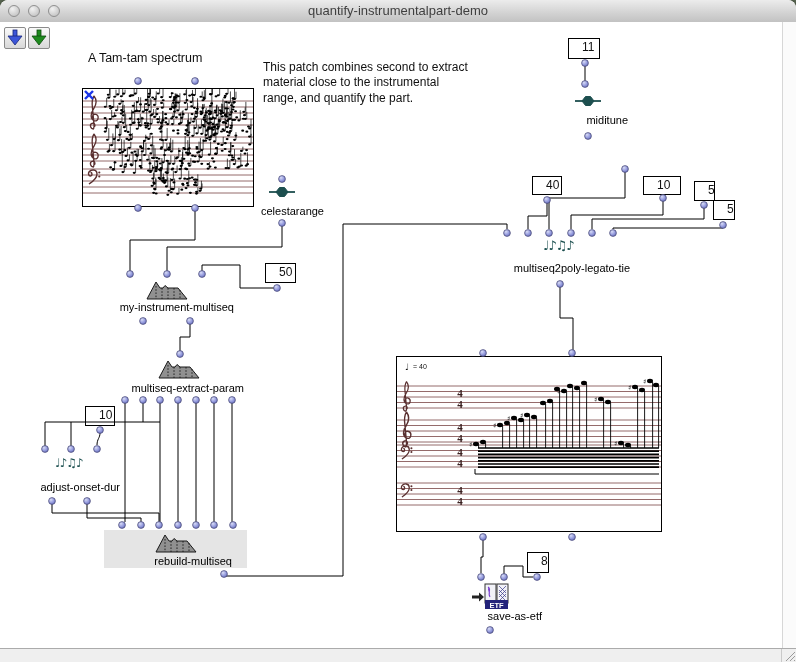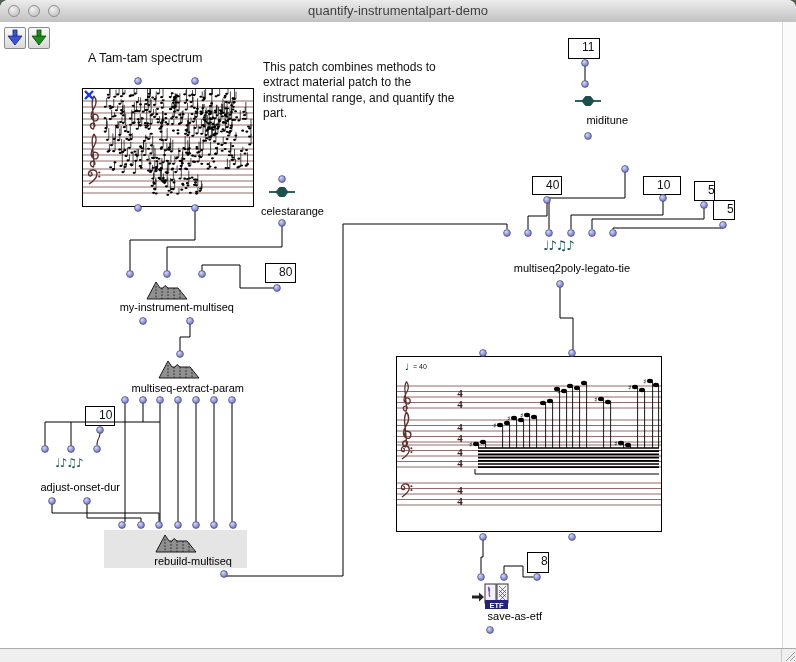--- a/index.html
+++ b/index.html
@@ -50,21 +50,21 @@
     </svg>
   </div>
   <div class="btn" style="left:28px;top:27px">
     <svg width="20" height="20" viewBox="0 0 20 20">
       <rect x="8" y="2" width="4" height="7" fill="#1e8a1e" stroke="#0a4a0a" stroke-width="0.8"></rect>
       <polygon points="3,8 17,8 10,17" fill="#1e8a1e" stroke="#0a4a0a" stroke-width="0.8"></polygon>
     </svg>
   </div>
 
   <div class="comment" style="left:88px;top:50px;font-size:12.5px">A Tam-tam spectrum</div>
-  <div class="comment" style="left:263px;top:60px;width:206px">This patch combines methods to extract material patch to the instrumental range, and quantify the part.</div>
+  <div class="comment" style="left:263px;top:60px;width:206px">This patch combines second to extract material close to the instrumental range, and quantify the part.</div>
 
   <svg width="0" height="0" style="position:absolute">
     <defs>
       <radialGradient id="dotGrad" cx="35%" cy="30%" r="75%">
         <stop offset="0%" stop-color="#d8dcf6"></stop>
             <stop offset="55%" stop-color="#9aa0e0"></stop>
             <stop offset="100%" stop-color="#6b72c0"></stop>
       </radialGradient>
       <symbol id="sym-treble" viewBox="0 0 14 40">
         <path d="M7 38 C3 38 2 33 5 32 C8 31 9 35 6.5 36 M7 3 C10 7 10 11 7 16 C3 22 3 27 7 29 C11.5 31 13 24 9 22.5 C5.5 21.5 4 26 7 29 M7 3 C5 6 4.6 10 5.4 16 L7 33 C7.3 36 6.8 37.5 6 38" fill="none" stroke="#5a3030" stroke-width="1.4"></path>
@@ -994,21 +994,21 @@
     </svg>
   </div>
 
   <div id="selrect"></div>
 
   <div class="nbox" style="left:568px;top:38px;width:32px;height:21px">11</div>
   <div class="nbox" style="left:532px;top:176px;width:30px;height:19px">40</div>
   <div class="nbox" style="left:643px;top:176px;width:38px;height:19px">10</div>
   <div class="nbox" style="left:694px;top:181px;width:21px;height:20px">5</div>
   <div class="nbox" style="left:713px;top:200px;width:22px;height:20px">5</div>
-  <div class="nbox" style="left:265px;top:263px;width:31px;height:20px">80</div>
+  <div class="nbox" style="left:265px;top:263px;width:31px;height:20px">50</div>
   <div class="nbox" style="left:85px;top:406px;width:30px;height:20px">10</div>
   <div class="nbox" style="left:527px;top:552px;width:22px;height:21px">8</div>
 
   <svg style="position:absolute;left:269px;top:186px" width="26" height="12">
         <use href="#sym-lens" width="26" height="12"></use>
       </svg>
   <div class="modlabel" style="left:240px;top:205px;width:84px">celestarange</div>
 
   <svg style="position:absolute;left:575px;top:95px" width="26" height="12">
         <use href="#sym-lens" width="26" height="12"></use>

